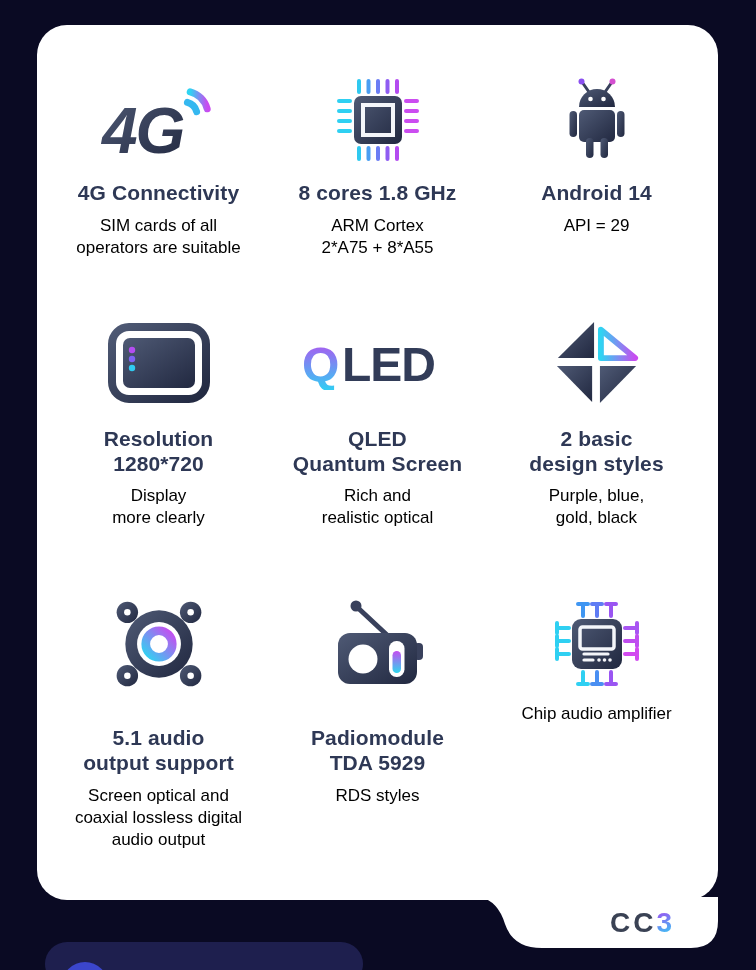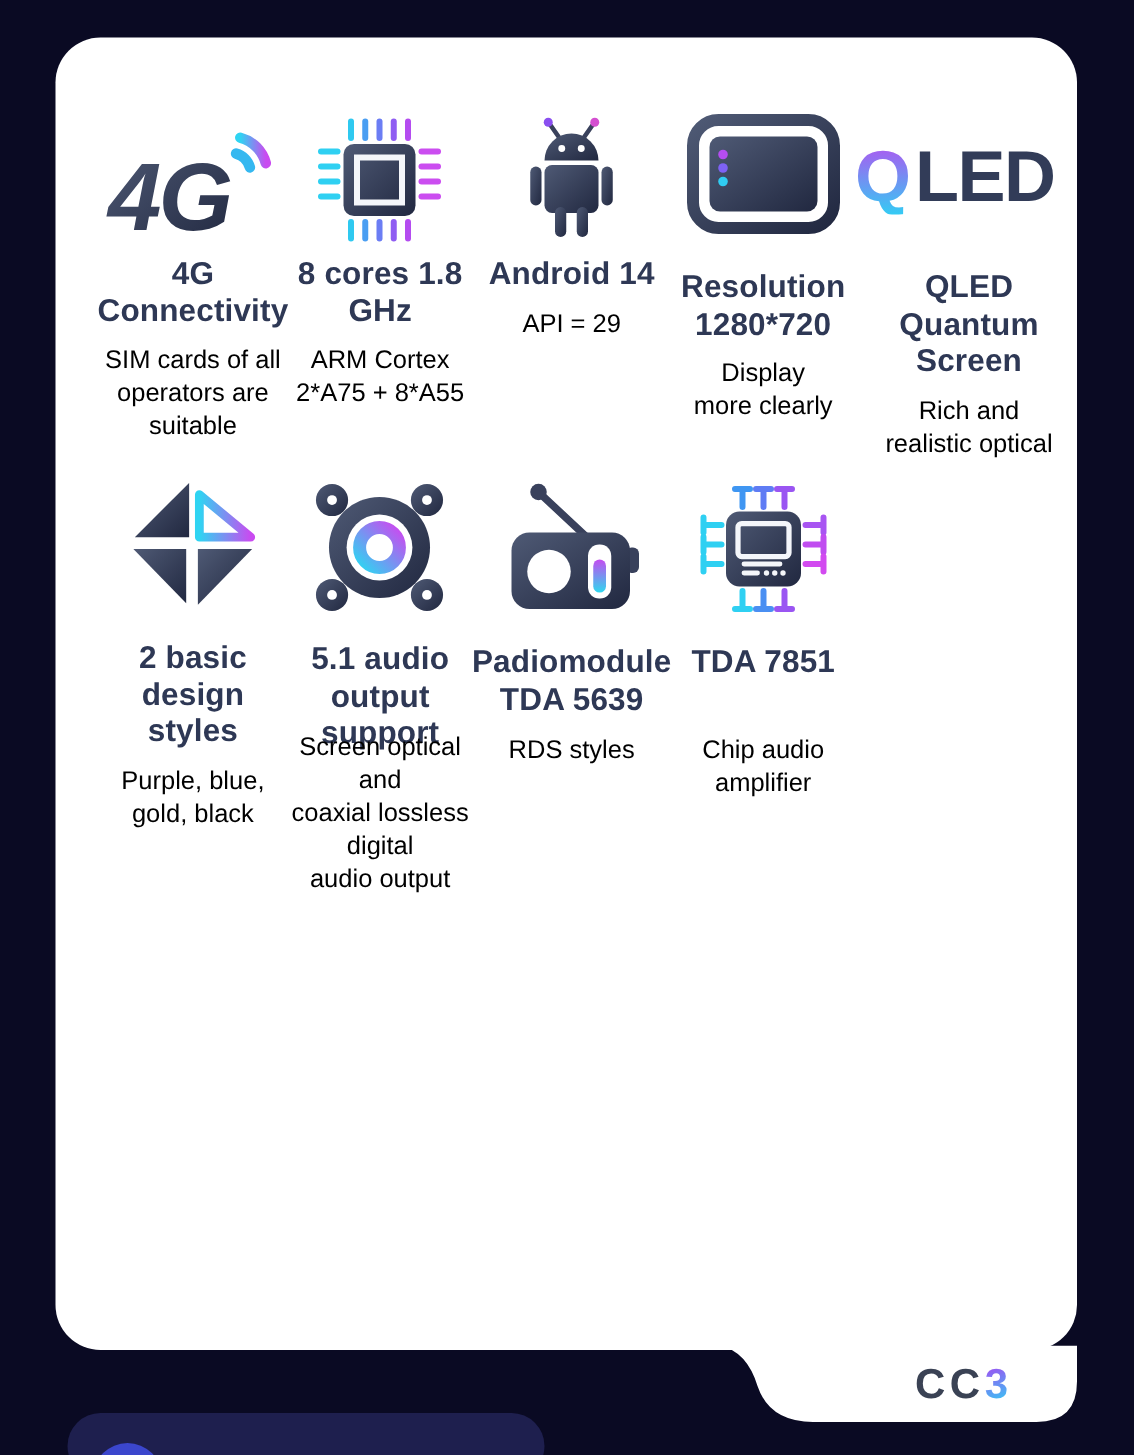--- a/index.html
+++ b/index.html
@@ -17,35 +17,35 @@
     position:absolute;left:540px;top:903px;width:160px;height:40px;
     display:flex;align-items:center;justify-content:center;
     font-size:28px;font-weight:700;letter-spacing:3px;
   }
   .logo .cc{color:#3a4254;margin-left:45px;}
   .logo .three{
     background:linear-gradient(160deg,#a24df2 10%,#2fd0f4 90%);
     -webkit-background-clip:text;background-clip:text;color:transparent;
   }
   .grid{
-    position:absolute;left:16px;top:0;width:100%;box-sizing:border-box;
-    display:grid;grid-template-columns:repeat(5,1fr);
+    position:absolute;left:0;top:0;width:100%;box-sizing:border-box;
+    display:grid;grid-template-columns:repeat(3,1fr);
     grid-template-rows:247px 278px auto;
     padding:44px 12px 0 12px;
   }
   .cell{display:flex;flex-direction:column;align-items:center;text-align:center;}
   .icon-box{height:102px;display:flex;align-items:center;justify-content:center;}
   .row2 .icon-box{height:86px;margin-top:4px;}
   .row3 .icon-box{height:100px;margin-top:0;}
   .title{
-    font-size:21px;font-weight:700;color:#2e3855;
+    margin-top:10px;font-size:21px;font-weight:700;color:#2e3855;
     line-height:1.17;white-space:pre-line;letter-spacing:.1px;
   }
   .row2 .title{margin-top:21px;}
-  .row3 .title{margin-top:14px;min-height:50px;}
+  .row3 .title{margin-top:32px;min-height:50px;}
   .subtitle{
     margin-top:9px;font-size:17px;color:#000000;line-height:1.3;white-space:pre-line;
   }
   .bottom-card{
     position:absolute;left:45px;top:942px;width:318px;height:44px;
     background:#1e1f4e;border-radius:22px;
   }
   .bottom-circle{
     position:absolute;left:62px;top:962px;width:46px;height:46px;
     border-radius:50%;background:#3b46cc;
@@ -219,21 +219,21 @@
           <line x1="27" y1="11" x2="57" y2="39" stroke="#39415c" stroke-width="5" stroke-linecap="round"></line>
           <circle cx="26" cy="10" r="5.5" fill="#39415c"></circle>
           <rect x="84" y="47" width="9" height="17" rx="4" fill="#39415c"></rect>
           <rect x="8" y="37" width="79" height="51" rx="12" fill="url(#gd)"></rect>
           <circle cx="33" cy="63" r="14.5" fill="#ffffff"></circle>
           <rect x="59" y="45" width="15.5" height="36" rx="7.5" fill="#ffffff"></rect>
           <rect x="62.5" y="55" width="8.5" height="22" rx="4.25" fill="url(#gbar)"></rect>
         </svg>
       </div>
       <div class="title">Padiomodule
-TDA 5639</div>
+TDA 5929</div>
       <div class="subtitle">RDS styles</div>
     </div>
 
     <div class="cell row3">
       <div class="icon-box">
         <svg width="100" height="100" viewBox="0 0 100 100">
           <path d="M10,29 L10,39 M10,34 L22,34" fill="none" stroke="#2fd0f2" stroke-width="4" stroke-linecap="round"></path>
           <path d="M10,42 L10,52 M10,47 L22,47" fill="none" stroke="#2fd0f2" stroke-width="4" stroke-linecap="round"></path>
           <path d="M10,55 L10,65 M10,60 L22,60" fill="none" stroke="#2fd0f2" stroke-width="4" stroke-linecap="round"></path>
           <path d="M90,29 L90,39 M78,34 L90,34" fill="none" stroke="#a855f2" stroke-width="4" stroke-linecap="round"></path>
@@ -247,21 +247,20 @@
           <path d="M59,90 L69,90 M64,78 L64,90" fill="none" stroke="#9a55f2" stroke-width="4" stroke-linecap="round"></path>
           <rect x="25" y="25" width="50" height="50" rx="9" fill="url(#gd)"></rect>
           <rect x="33" y="33" width="34" height="22" rx="2.5" fill="none" stroke="#f4f6fa" stroke-width="3.5"></rect>
           <line x1="37" y1="60" x2="61" y2="60" stroke="#f4f6fa" stroke-width="3.2" stroke-linecap="round"></line>
           <line x1="37" y1="66" x2="46" y2="66" stroke="#f4f6fa" stroke-width="3.2" stroke-linecap="round"></line>
           <circle cx="52" cy="66" r="1.8" fill="#f4f6fa"></circle>
           <circle cx="57.5" cy="66" r="1.8" fill="#f4f6fa"></circle>
           <circle cx="63" cy="66" r="1.8" fill="#f4f6fa"></circle>
         </svg>
       </div>
-      <div class="title">TDA 7851</div>
       <div class="subtitle">Chip audio amplifier</div>
     </div>
 
   </div>
 </div>
 
 <svg class="tab-svg" viewBox="0 0 238 51">
   <path d="M238,0 L238,24 Q238,51 211,51 L62,51 Q33,51 25,27 Q18,4 0,0 Z" fill="#ffffff"></path>
 </svg>
 

